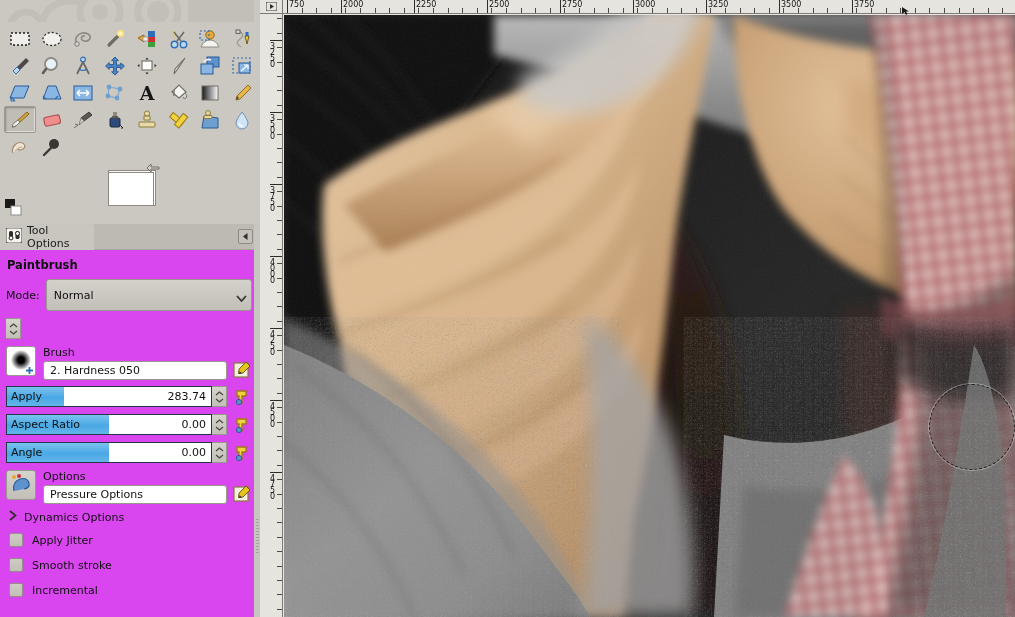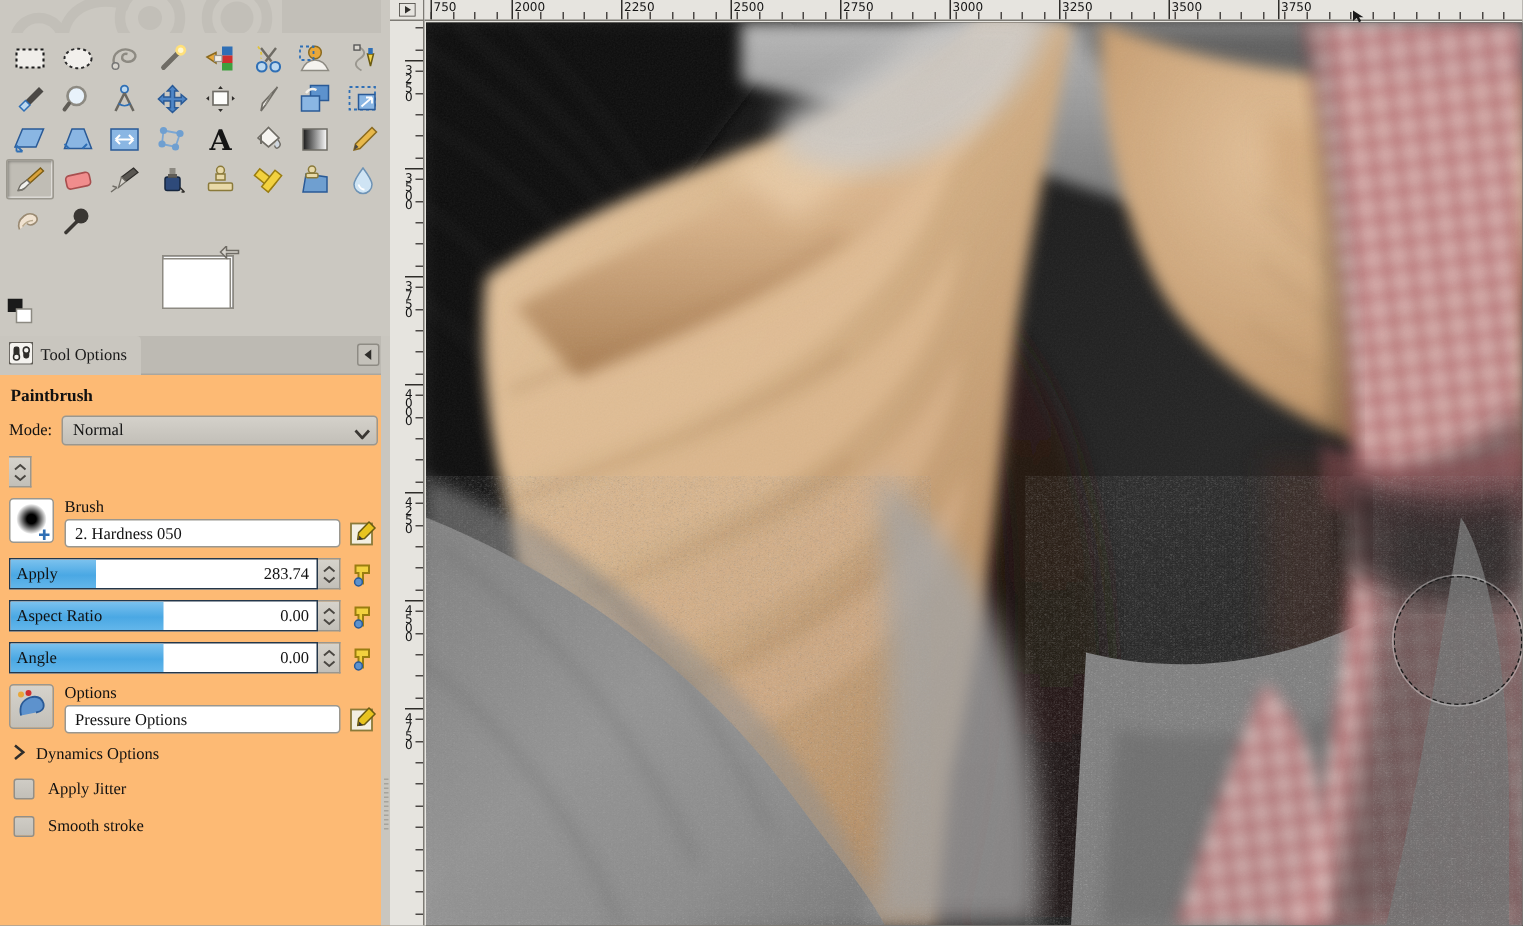--- a/index.html
+++ b/index.html
@@ -22,39 +22,39 @@
   .tool{ width:32px; height:27px; display:flex; align-items:center; justify-content:center;
          border:1px solid transparent; border-radius:2px; position:relative; }
   .tool.active{ border:1px solid #9b988f; background:#c0bdb5;
                 box-shadow: inset 1px 1px 2px rgba(0,0,0,.28), inset -1px -1px 0 rgba(255,255,255,.5); }
   .tool svg{ display:block; }
 
   
   #color-area{ flex:none; height:62px; position:relative; background:#cbc8c1; }
 
   
-  #tooloptions{ flex:1; background:#fdba74; position:relative; overflow:hidden;font-family:Liberation Serif, serif; }
+  #tooloptions{ flex:1; background:#d946ef; position:relative; overflow:hidden; }
   #to-tabstrip{ height:26px; position:relative; background:#bdbab3; }
   #to-tab{ position:absolute; left:0; top:0; width:94px; height:26px;
            background:#c9c6bf; display:flex; align-items:center; gap:5px; padding-left:6px;
            border-top-right-radius:3px; }
   #to-tab .tabtext{ font-size:11px; color:#1a1a1a; }
   #to-tabstrip:after{ content:""; position:absolute; left:94px; right:0; bottom:0; height:1px; background:#a9a69f; }
   #to-collapse{ position:absolute; right:7px; top:5px; width:15px; height:15px;
                 border:1px solid #8e8b84; background:#c4c1ba; border-radius:2px;
                 display:flex; align-items:center; justify-content:center; }
 
   #to-body{ padding:6px 8px 0 6px; }
   .to-title{ font-weight:bold; font-size:11.5px; margin:2px 0 7px 1px; }
 
   .row{ display:flex; align-items:center; margin-bottom:7px; }
   .row-label{ font-size:11px; margin-right:6px; }
 
   
-  .combo{ flex:1; height:20px; border:1px solid #9a978f; border-radius:3px;
+  .combo{ flex:1; height:32px; border:1px solid #9a978f; border-radius:3px;
           background:linear-gradient(#d4d1ca,#c2bfb8);
           display:flex; align-items:center; padding:0 4px 0 7px; font-size:11px;
           justify-content:space-between; }
   .combo .chev{ width:11px; height:7px; }
 
   
   .sl-wrap{ display:flex; align-items:center; width:100%; }
   .slider{ flex:1; height:21px; border:1px solid #24374a; background:#fff;
            position:relative; display:flex; align-items:center; overflow:hidden; }
   .slider .fill{ position:absolute; left:0; top:0; bottom:0;
@@ -566,20 +566,24 @@
           <span>Dynamics Options</span>
         </div>
 
         <div class="chk-row">
           <span class="chk"></span>
           <span>Apply Jitter</span>
         </div>
         <div class="chk-row">
           <span class="chk"></span>
           <span>Smooth stroke</span>
+        </div>
+        <div class="chk-row">
+          <span class="chk"></span>
+          <span>Incremental</span>
         </div>
       </div>
 
       <div id="dock-sep">
         <div id="dock-grip">
           <i></i>
             <i></i>
             <i></i>
             <i></i>
             <i></i>

